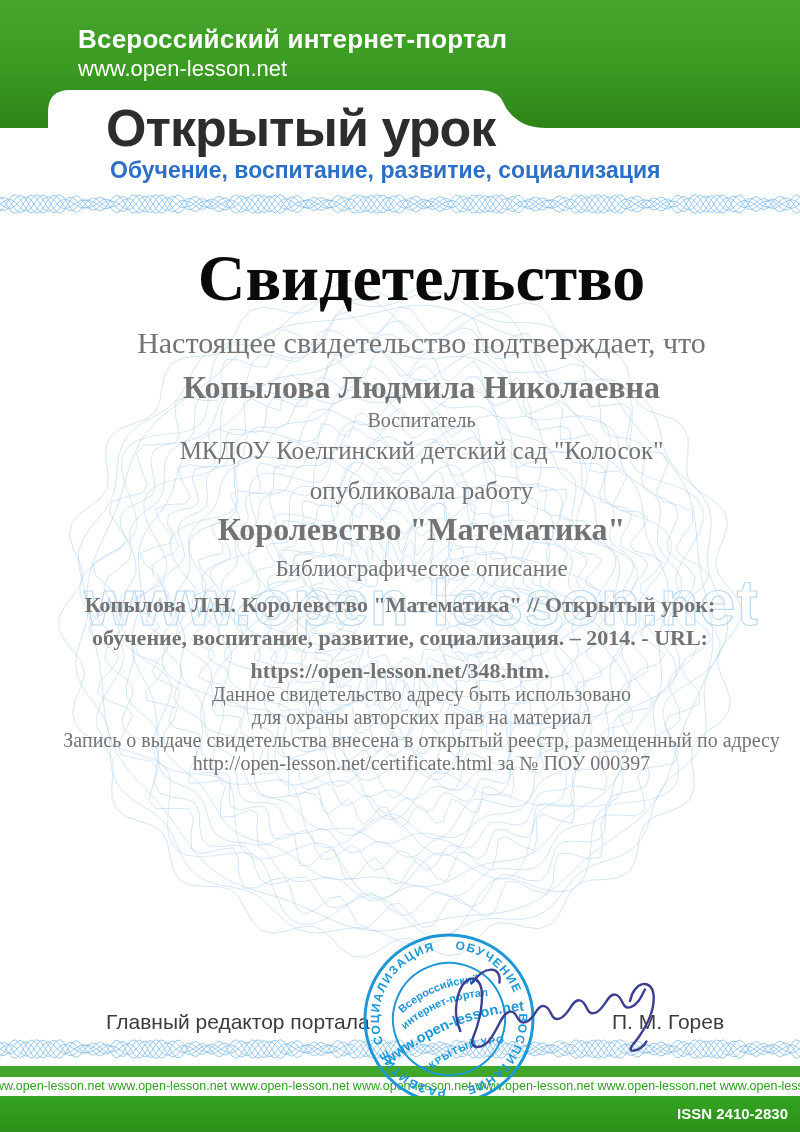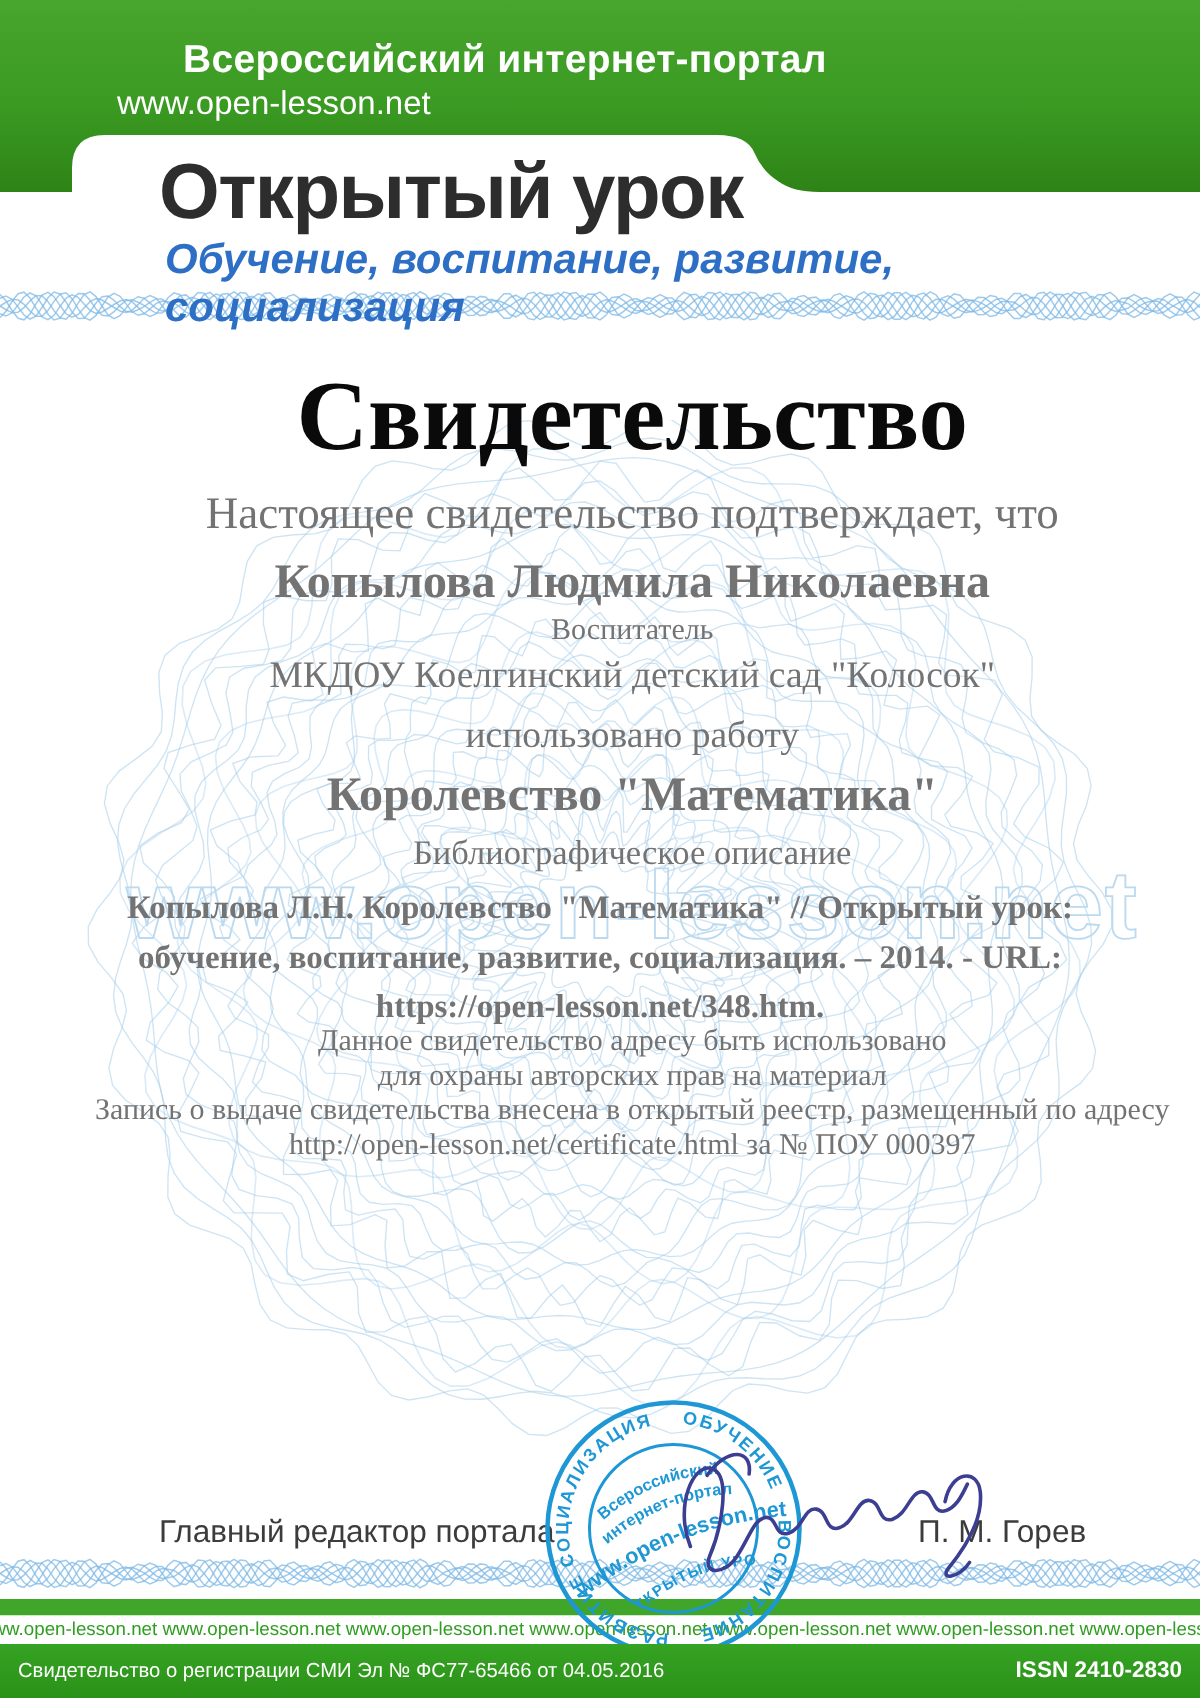--- a/index.html
+++ b/index.html
@@ -2,24 +2,24 @@
 <html><head>
 <meta charset="utf-8">
 <style>
   html,body{margin:0;padding:0;background:#fff;}
   .page{position:relative;width:800px;height:1132px;background:#fff;overflow:hidden;
         font-family:"Liberation Sans",sans-serif;}
   .abs{position:absolute;}
   .ctr{left:16px;right:0;text-align:center;margin-left:27px;}
   
   .header-svg{left:0;top:0;width:800px;height:128px;}
-  .portal-title{left:78px;top:24px;color:#fff;font-size:26px;font-weight:bold;letter-spacing:.2px;margin-left:44px;}
+  .portal-title{left:78px;top:24px;color:#fff;font-size:26px;font-weight:bold;letter-spacing:.2px;}
   .portal-url{left:78px;top:56px;color:#fff;font-size:22px;}
   .site-name{left:106px;top:98px;color:#2d2d2d;font-size:52px;font-weight:bold;letter-spacing:-1px;z-index:3;}
-  .tagline{left:110px;top:157px;color:#2e6fc6;font-size:28px;font-style:italic;font-weight:bold;z-index:3;}
+  .tagline{left:110px;top:157px;color:#2e6fc6;font-size:23px;font-weight:bold;z-index:3;}
   
   .band{width:800px;height:26px;}
   .band path{fill:none;stroke:#7db8e5;stroke-width:1;opacity:.75;}
   .band-top{left:0;top:191px;}
   .band-bottom{left:0;top:1036px;}
   
   .rosette{left:0;top:280px;width:800px;height:680px;z-index:0;}
   .rosette path{fill:none;stroke:#a6cdea;stroke-width:.9;}
   .rosette .r1{opacity:.55;}
   .rosette .r2{opacity:.4;stroke-width:1.1;}
@@ -136,21 +136,21 @@
       <path class="r2" d="M640.6 338.0L646.9 346.6L655.5 355.9L664.6 365.8L672.0 376.2L676.1 386.7L675.8 396.6L670.8 405.5L661.8 413.1L650.2 419.3L638.0 424.6L626.9 429.7L618.6 435.3L614.0 442.4L613.1 451.3L615.1 462.2L618.5 474.5L621.8 487.6L623.1 500.1L621.4 510.9L615.9 519.1L606.8 524.2L595.0 526.3L581.7 526.1L568.5 525.1L556.6 524.7L547.1 526.2L540.1 530.8L535.4 538.8L532.3 549.7L529.6 562.5L526.3 575.4L521.4 586.8L514.4 595.0L505.5 599.0L494.9 598.6L483.3 594.5L471.7 588.0L460.6 580.9L450.5 575.4L441.4 572.9L433.2 574.3L425.4 579.8L417.5 588.4L409.1 598.6L400.0 608.3L390.3 615.6L380.4 619.0L370.6 617.6L361.5 611.7L353.4 602.2L346.3 590.8L339.8 579.6L333.4 570.4L326.4 564.6L318.2 562.7L308.5 564.4L297.3 568.6L285.0 573.7L272.5 577.8L260.7 579.3L250.6 577.0L243.0 570.7L238.2 560.7L235.7 548.3L234.8 534.8L234.2 522.1L232.6 511.3L228.8 503.4L221.9 498.3L212.1 495.7L199.9 494.3L186.6 493.1L173.7 490.6L163.0 486.1L155.8 479.0L152.7 469.5L153.6 458.2L157.6 445.9L163.2 433.7L168.4 422.3L171.5 412.2L171.2 403.6L166.9 396.1L158.9 389.2L148.5 382.4L137.3 374.9L127.4 366.7L120.6 357.5L118.2 347.8L120.6 338.0L127.2 328.5L136.8 319.6L147.4 311.5L157.1 303.9L164.0 296.4L167.2 288.5L166.2 279.7L161.9 269.7L155.7 258.6L149.3 246.8L144.8 234.9L143.6 223.8L146.6 214.4L153.9 207.2L164.7 202.2L177.5 199.0L190.7 196.8L202.4 194.5L211.6 190.8L217.5 184.9L220.3 176.2L220.9 165.0L220.5 152.1L220.5 138.7L222.4 126.3L226.9 116.5L234.4 110.1L244.6 107.7L256.7 108.7L269.6 112.1L282.1 116.3L293.4 119.4L302.9 120.0L310.7 116.9L317.0 110.0L322.6 99.9L328.3 88.1L334.8 76.4L342.3 66.7L351.1 60.8L360.8 59.4L371.1 62.6L381.2 69.7L391.0 78.9L400.0 88.3L408.5 95.9L416.6 100.2L425.0 100.5L433.9 96.7L443.7 90.1L454.4 82.2L465.6 75.1L476.7 70.6L487.1 70.0L496.1 74.0L503.3 82.2L508.8 93.6L513.0 106.4L516.6 118.7L520.7 129.0L526.2 136.1L533.8 139.6L543.8 140.0L555.9 138.5L569.1 136.5L582.2 135.7L593.8 137.3L602.8 142.1L608.4 150.4L610.5 161.4L609.7 174.2L607.3 187.4L604.8 199.8L604.0 210.5L606.1 219.0L611.8 225.4L621.0 230.2L632.6 234.4L645.3 238.9L657.0 244.4L666.1 251.5L671.1 260.3L671.5 270.3L667.6 281.1L660.6 292.1L652.2 302.6L644.5 312.3L639.3 321.3L637.9 329.7L640.6 338.0Z"></path>
       <path class="r2" d="M704.7 338.0L714.1 349.0L719.7 360.4L720.1 371.6L715.1 382.3L705.5 391.9L693.3 400.3L680.9 408.0L670.8 415.6L664.5 423.9L662.8 433.7L665.2 445.1L670.0 458.2L675.2 472.2L678.5 486.1L678.0 498.5L672.8 508.4L663.0 515.4L649.8 519.5L635.1 521.7L620.8 523.3L608.7 525.9L600.0 531.1L594.7 539.6L592.2 551.4L591.0 565.6L589.4 580.5L586.0 594.0L579.7 604.4L570.3 610.5L558.1 611.9L544.3 609.4L530.1 604.7L516.7 600.1L504.9 597.8L495.1 599.3L486.8 605.3L479.5 615.3L472.2 627.8L464.3 640.3L455.1 650.6L444.8 656.6L433.5 657.1L422.0 652.4L410.7 643.7L400.0 633.3L390.0 623.6L380.5 616.9L370.9 614.6L360.8 617.1L349.7 623.4L337.6 631.6L324.9 639.2L312.3 644.0L300.5 644.1L290.4 639.0L282.4 629.2L276.2 616.1L271.2 602.0L266.4 589.3L260.5 579.6L252.5 574.1L241.9 572.4L228.8 573.6L214.3 575.7L199.6 576.8L186.5 575.2L176.3 569.6L170.0 560.1L167.5 547.3L168.0 532.7L169.6 518.0L170.6 504.7L169.0 493.8L163.7 485.7L154.3 479.9L141.6 475.4L127.5 470.9L114.0 465.3L103.4 457.8L97.4 448.1L96.6 436.6L100.5 423.9L107.6 410.9L115.5 398.5L121.7 387.1L124.4 376.7L122.4 367.2L115.9 357.9L106.1 348.3L95.3 338.0L85.9 327.0L80.3 315.6L79.9 304.4L84.9 293.7L94.5 284.1L106.7 275.7L119.1 268.0L129.2 260.4L135.5 252.1L137.2 242.3L134.8 230.9L130.0 217.8L124.8 203.8L121.5 189.9L122.0 177.5L127.2 167.6L137.0 160.6L150.2 156.5L164.9 154.3L179.2 152.7L191.3 150.1L200.0 144.9L205.3 136.4L207.8 124.6L209.0 110.4L210.6 95.5L214.0 82.0L220.3 71.6L229.7 65.5L241.9 64.1L255.7 66.6L269.9 71.3L283.3 75.9L295.1 78.2L304.9 76.7L313.2 70.7L320.5 60.7L327.8 48.2L335.7 35.7L344.9 25.4L355.2 19.4L366.5 18.9L378.0 23.6L389.3 32.3L400.0 42.7L410.0 52.4L419.5 59.1L429.1 61.4L439.2 58.9L450.3 52.6L462.4 44.4L475.1 36.8L487.7 32.0L499.5 31.9L509.6 37.0L517.6 46.8L523.8 59.9L528.8 74.0L533.6 86.7L539.5 96.4L547.5 101.9L558.1 103.6L571.2 102.4L585.7 100.3L600.4 99.2L613.5 100.8L623.7 106.4L630.0 115.9L632.5 128.7L632.0 143.3L630.4 158.0L629.4 171.3L631.0 182.2L636.3 190.3L645.7 196.1L658.4 200.6L672.5 205.1L686.0 210.7L696.6 218.2L702.6 227.9L703.4 239.4L699.5 252.1L692.4 265.1L684.5 277.5L678.3 288.9L675.6 299.3L677.6 308.8L684.1 318.1L693.9 327.7L704.7 338.0Z"></path>
     </svg>
   <div class="abs ctr watermark">www.open-lesson.net</div>
 
   <div class="abs ctr serif cert-title">Свидетельство</div>
   <div class="abs ctr serif cert-intro">Настоящее свидетельство подтверждает, что</div>
   <div class="abs ctr serif cert-name">Копылова Людмила Николаевна</div>
   <div class="abs ctr serif cert-pos">Воспитатель</div>
   <div class="abs ctr serif cert-org">МКДОУ Коелгинский детский сад "Колосок"</div>
-  <div class="abs ctr serif cert-action">использовано работу</div>
+  <div class="abs ctr serif cert-action">опубликовала работу</div>
   <div class="abs ctr serif cert-work">Королевство "Математика"</div>
   <div class="abs ctr serif bib-label">Библиографическое описание</div>
   <div class="abs serif bib-text">Копылова Л.Н. Королевство "Математика" // Открытый урок: обучение, воспитание, развитие, социализация. – 2014. - URL: https://open-lesson.net/348.htm.</div>
   <div class="abs ctr serif small-1">Данное свидетельство адресу быть использовано</div>
   <div class="abs ctr serif small-2">для охраны авторских прав на материал</div>
   <div class="abs ctr serif small-3">Запись о выдаче свидетельства внесена в открытый реестр, размещенный по адресу</div>
   <div class="abs ctr serif small-4">http://open-lesson.net/certificate.html за № ПОУ 000397</div>
 
   <div class="abs editor-label">Главный редактор портала</div>
   <div class="abs editor-name">П. М. Горев</div>
@@ -176,17 +176,16 @@
     <path d="M14 76 C6 48 22 20 34 26 C46 32 36 66 26 84 C20 95 34 98 44 86 C54 74 58 62 66 62 C74 62 70 76 80 74 C90 72 92 58 100 60 C108 62 104 76 114 74 C124 72 128 56 136 58 C144 60 140 74 150 72 C160 70 164 54 172 56 C180 58 176 72 186 70 C194 68 198 60 202 54"></path>
     <path d="M186 64 C192 44 210 44 210 60 C210 78 196 96 184 108 C176 116 190 116 198 106"></path>
     <path d="M30 30 C46 12 62 16 58 32"></path>
   </svg>
 
   <div class="abs bar-green"></div>
   <div class="abs url-strip">
     <div class="url-strip-text">www.open-lesson.net www.open-lesson.net www.open-lesson.net www.open-lesson.net www.open-lesson.net www.open-lesson.net www.open-lesson.net www.open-lesson.net www.open-lesson.net </div>
   </div>
   <div class="abs footer">
-    <div class="footer-reg">Свидетельство о регистрации СМИ Эл № ФС77-65466 от 04.05.2016</div>
     <div class="footer-issn">ISSN 2410-2830</div>
   </div>
 
 </div>
 
 </body></html>

